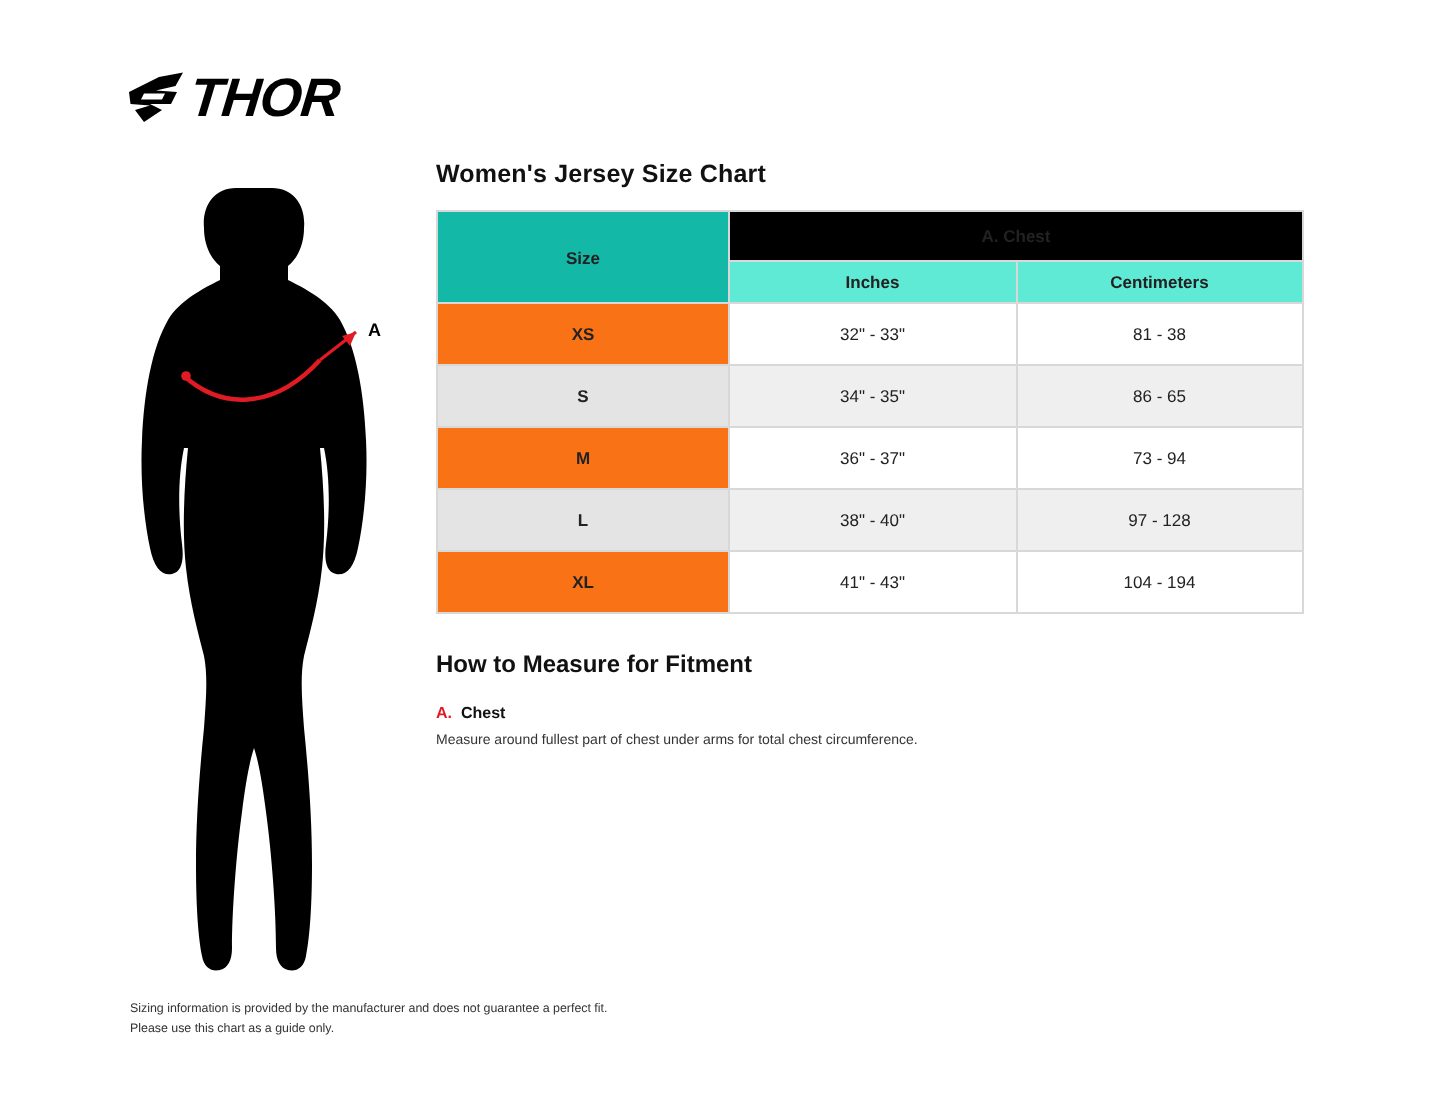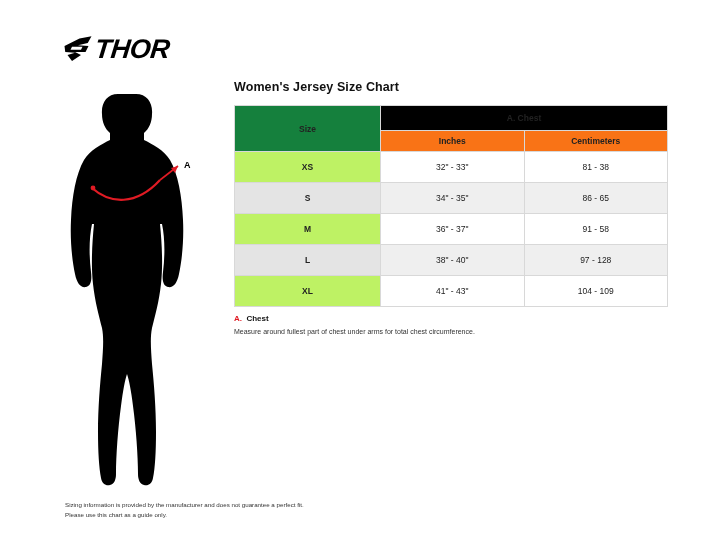--- a/index.html
+++ b/index.html
@@ -67,21 +67,21 @@
     left: 184px;
     top: 160px;
     font-size: 9px;
     font-weight: bold;
     color: #000;
   }
 
   
   .content {
     position: absolute;
-    left: 234px;
+    left: 218px;
     top: 80px;
     width: 434px;
   }
   .title {
     font-size: 12.5px;
     font-weight: bold;
     color: #111;
     margin: 0 0 11px 0;
     letter-spacing: 0.1px;
   }
@@ -94,47 +94,47 @@
   }
   table.size-chart th,
   table.size-chart td {
     border: 1px solid #d8d8d8;
     text-align: center;
     font-size: 8.5px;
     color: #222;
   }
   th.size-head {
     width: 146px;
-    background: #15803d;
+    background: #14b8a6;
     font-size: 9px;
     font-weight: bold;
     color: #111;
     padding: 16px 0;
     vertical-align: middle;
     border: 1px solid #d8d8d8;
   }
   th.group-head {
     background: #000;
     color: #fff;
     font-size: 9px;
     font-weight: bold;
     padding: 7px 0 7px 0;
     border: 1px solid #000;
   }
   th.sub-head {
-    background: #f97316;
+    background: #5eead4;
     color: #fff;
     font-size: 7.5px;
     font-weight: bold;
     padding: 5px 0;
     border: 1px solid #000;
     border-top: 1px solid #4a4a4a;
   }
   td.size-cell {
-    background: #bef264;
+    background: #f97316;
     font-weight: bold;
     font-size: 9px;
     color: #111;
     padding: 10px 0;
   }
   td.val-cell {
     background: #fff;
     padding: 10px 0;
     font-size: 8.5px;
     color: #333;
@@ -247,35 +247,36 @@
           <td class="val-cell">81 - 38</td>
         </tr>
         <tr class="alt">
           <td class="size-cell">S</td>
           <td class="val-cell">34" - 35"</td>
           <td class="val-cell">86 - 65</td>
         </tr>
         <tr>
           <td class="size-cell">M</td>
           <td class="val-cell">36" - 37"</td>
-          <td class="val-cell">91 - 58</td>
+          <td class="val-cell">73 - 94</td>
         </tr>
         <tr class="alt">
           <td class="size-cell">L</td>
           <td class="val-cell">38" - 40"</td>
           <td class="val-cell">97 - 128</td>
         </tr>
         <tr>
           <td class="size-cell">XL</td>
           <td class="val-cell">41" - 43"</td>
-          <td class="val-cell">104 - 109</td>
+          <td class="val-cell">104 - 194</td>
         </tr>
       </tbody>
     </table>
 
+    <h2 class="how-title">How to Measure for Fitment</h2>
 
     <div class="measure-item">
       <span class="measure-key">A.</span>
       <span class="measure-name">Chest</span>
       <div class="measure-desc">Measure around fullest part of chest under arms for total chest circumference.</div>
     </div>
 
   </div>
 
   <div class="disclaimer">

